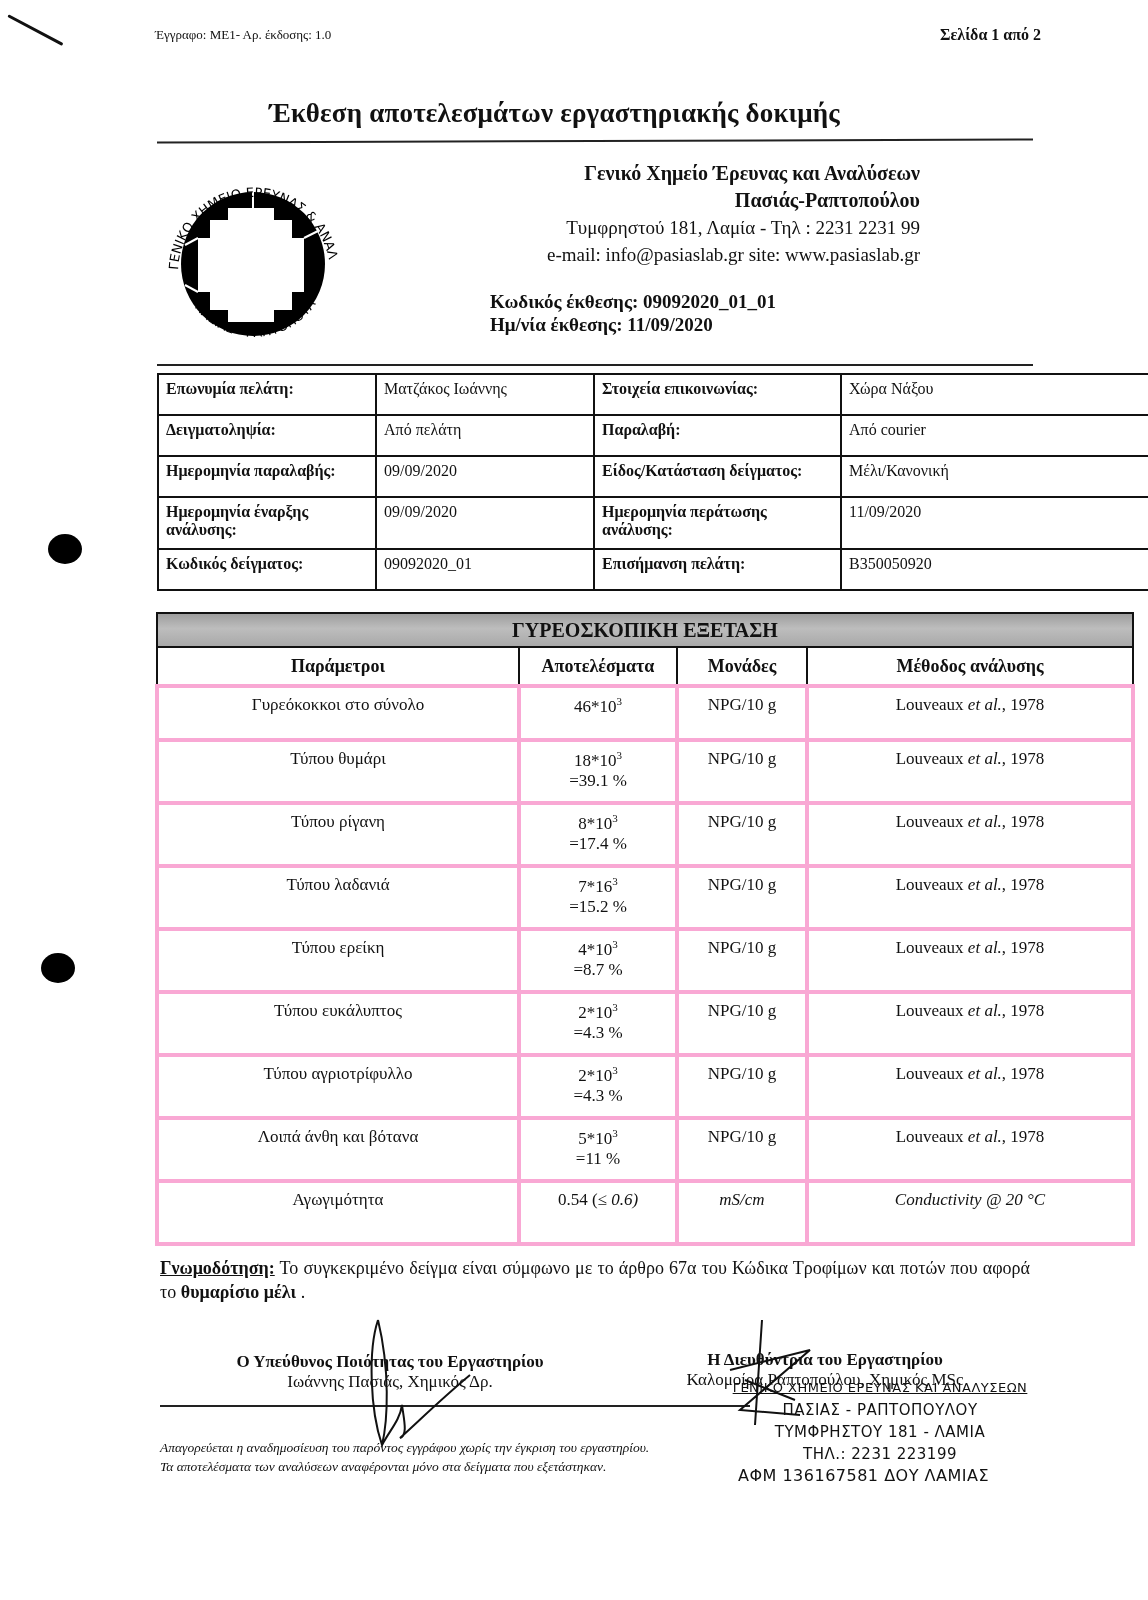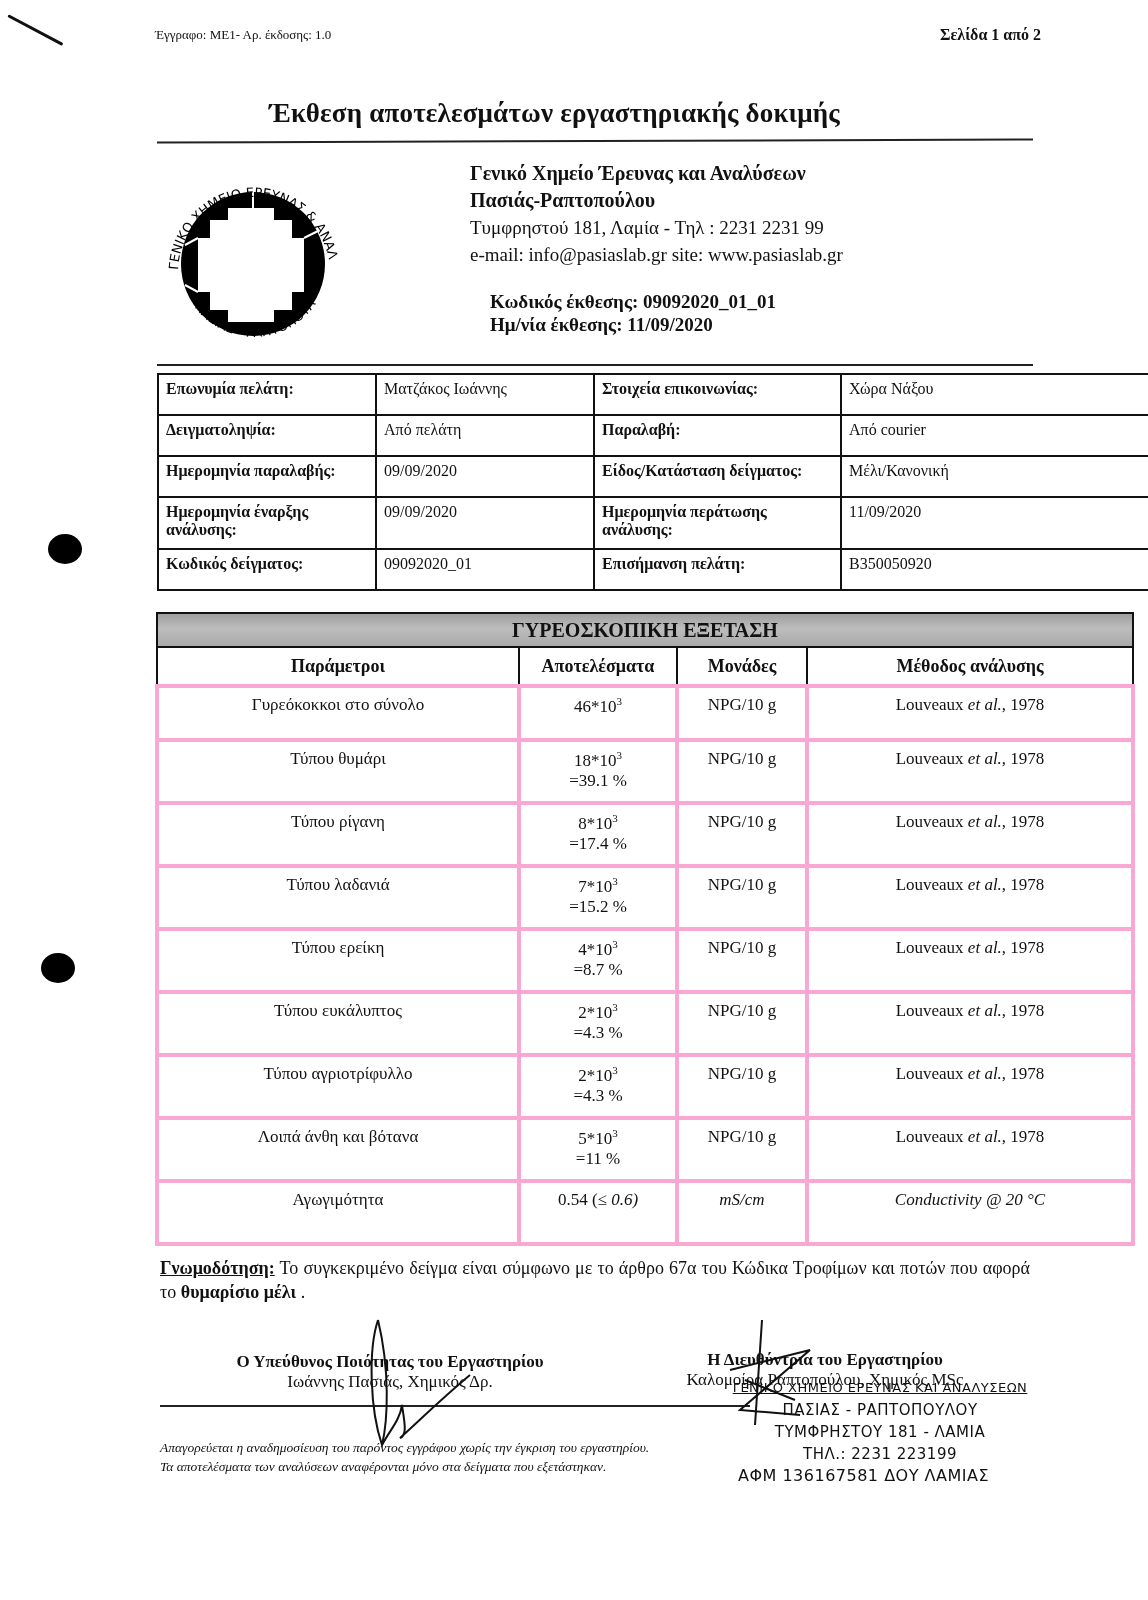--- a/index.html
+++ b/index.html
@@ -8,21 +8,21 @@
     font-family:"Liberation Serif", "DejaVu Serif", serif; color:#111;
   }
   .abs { position:absolute; }
   .scan-mark { left:8px; top:14px; width:62px; height:3px; background:#111; transform:rotate(28deg); transform-origin:left center; border-radius:2px; }
   .punch { width:34px; height:30px; background:#000; border-radius:50%; }
   .doc-id { left:155px; top:27px; font-size:13px; }
   .page-no { left:940px; top:26px; font-size:16px; font-weight:bold; }
   .title { left:0; width:1039px; top:98px; text-align:center; font-size:27px; font-weight:bold; letter-spacing:0.2px; padding-left:70px; box-sizing:border-box;}
   .rule { background:#222; height:2px; }
   .logo { left:150px; top:160px; width:205px; height:205px; }
-  .lab-block { left:470px; top:160px; width:450px; text-align:left; }
+  .lab-block { left:470px; top:160px; width:450px; text-align:right; }
   .lab-name { font-size:20px; font-weight:bold; line-height:27px; }
   .lab-line { font-size:19px; line-height:27px; }
   .report-meta { left:490px; top:290px; font-size:19px; font-weight:bold; line-height:23px; }
   table { border-collapse:collapse; }
   .info-table { left:157px; top:373px; width:1026px; }
   .info-table td { border:2px solid #111; font-size:16px; padding:5px 7px; vertical-align:top; height:29px; }
   .info-table td.lbl { font-weight:bold; }
   .pollen-table { left:155px; top:612px; width:980px; }
   .pollen-table th.section { height:30px; background:linear-gradient(180deg,#9e9e9e,#bdbdbd 45%,#a9a9a9); font-size:20px; font-weight:bold; border:2px solid #111; }
   .pollen-table th.col { font-size:18px; font-weight:bold; border:2px solid #111; height:34px; }
@@ -153,21 +153,21 @@
         <td><span>Louveaux </span><i>et al.</i><span>, 1978</span></td>
       </tr>
       <tr>
         <td class="param">Τύπου ρίγανη</td>
         <td><span>8*10</span><sup>3</sup><br><span>=17.4 %</span></td>
         <td>NPG/10 g</td>
         <td><span>Louveaux </span><i>et al.</i><span>, 1978</span></td>
       </tr>
       <tr>
         <td class="param">Τύπου λαδανιά</td>
-        <td><span>7*10</span><sup>3</sup><br><span>=15.2 %</span></td>
+        <td><span>7*16</span><sup>3</sup><br><span>=15.2 %</span></td>
         <td>NPG/10 g</td>
         <td><span>Louveaux </span><i>et al.</i><span>, 1978</span></td>
       </tr>
       <tr>
         <td class="param">Τύπου ερείκη</td>
         <td><span>4*10</span><sup>3</sup><br><span>=8.7 %</span></td>
         <td>NPG/10 g</td>
         <td><span>Louveaux </span><i>et al.</i><span>, 1978</span></td>
       </tr>
       <tr>

